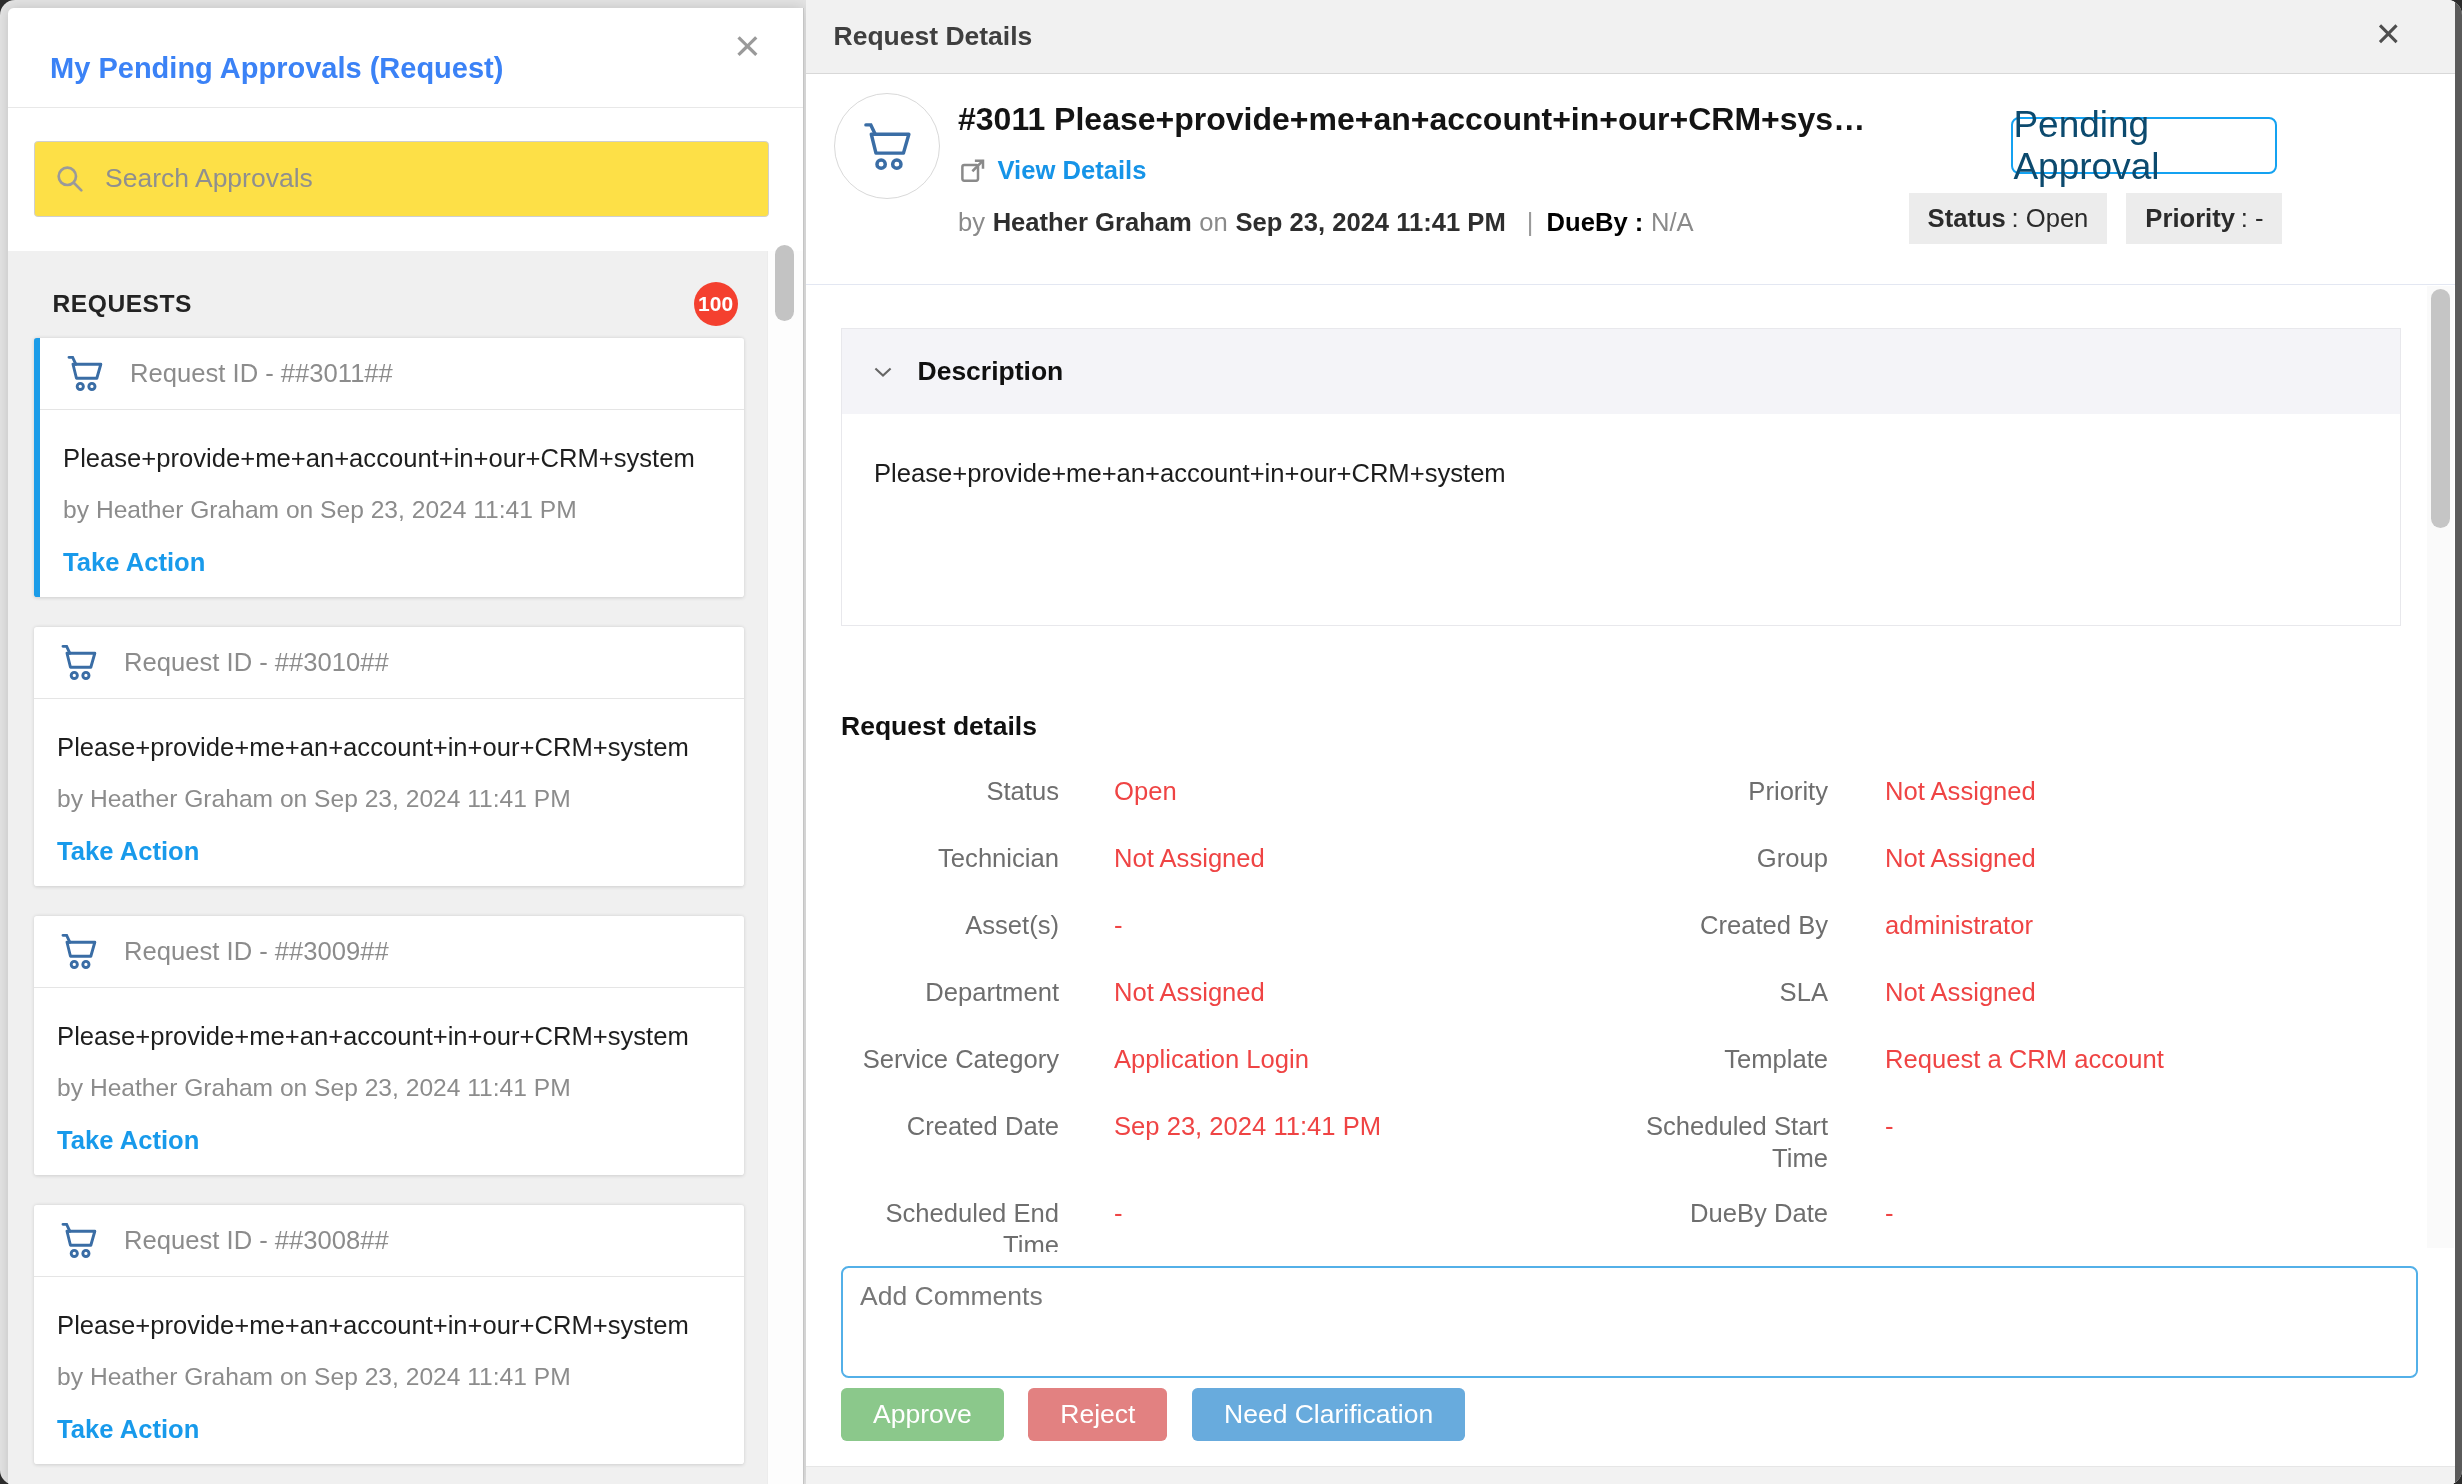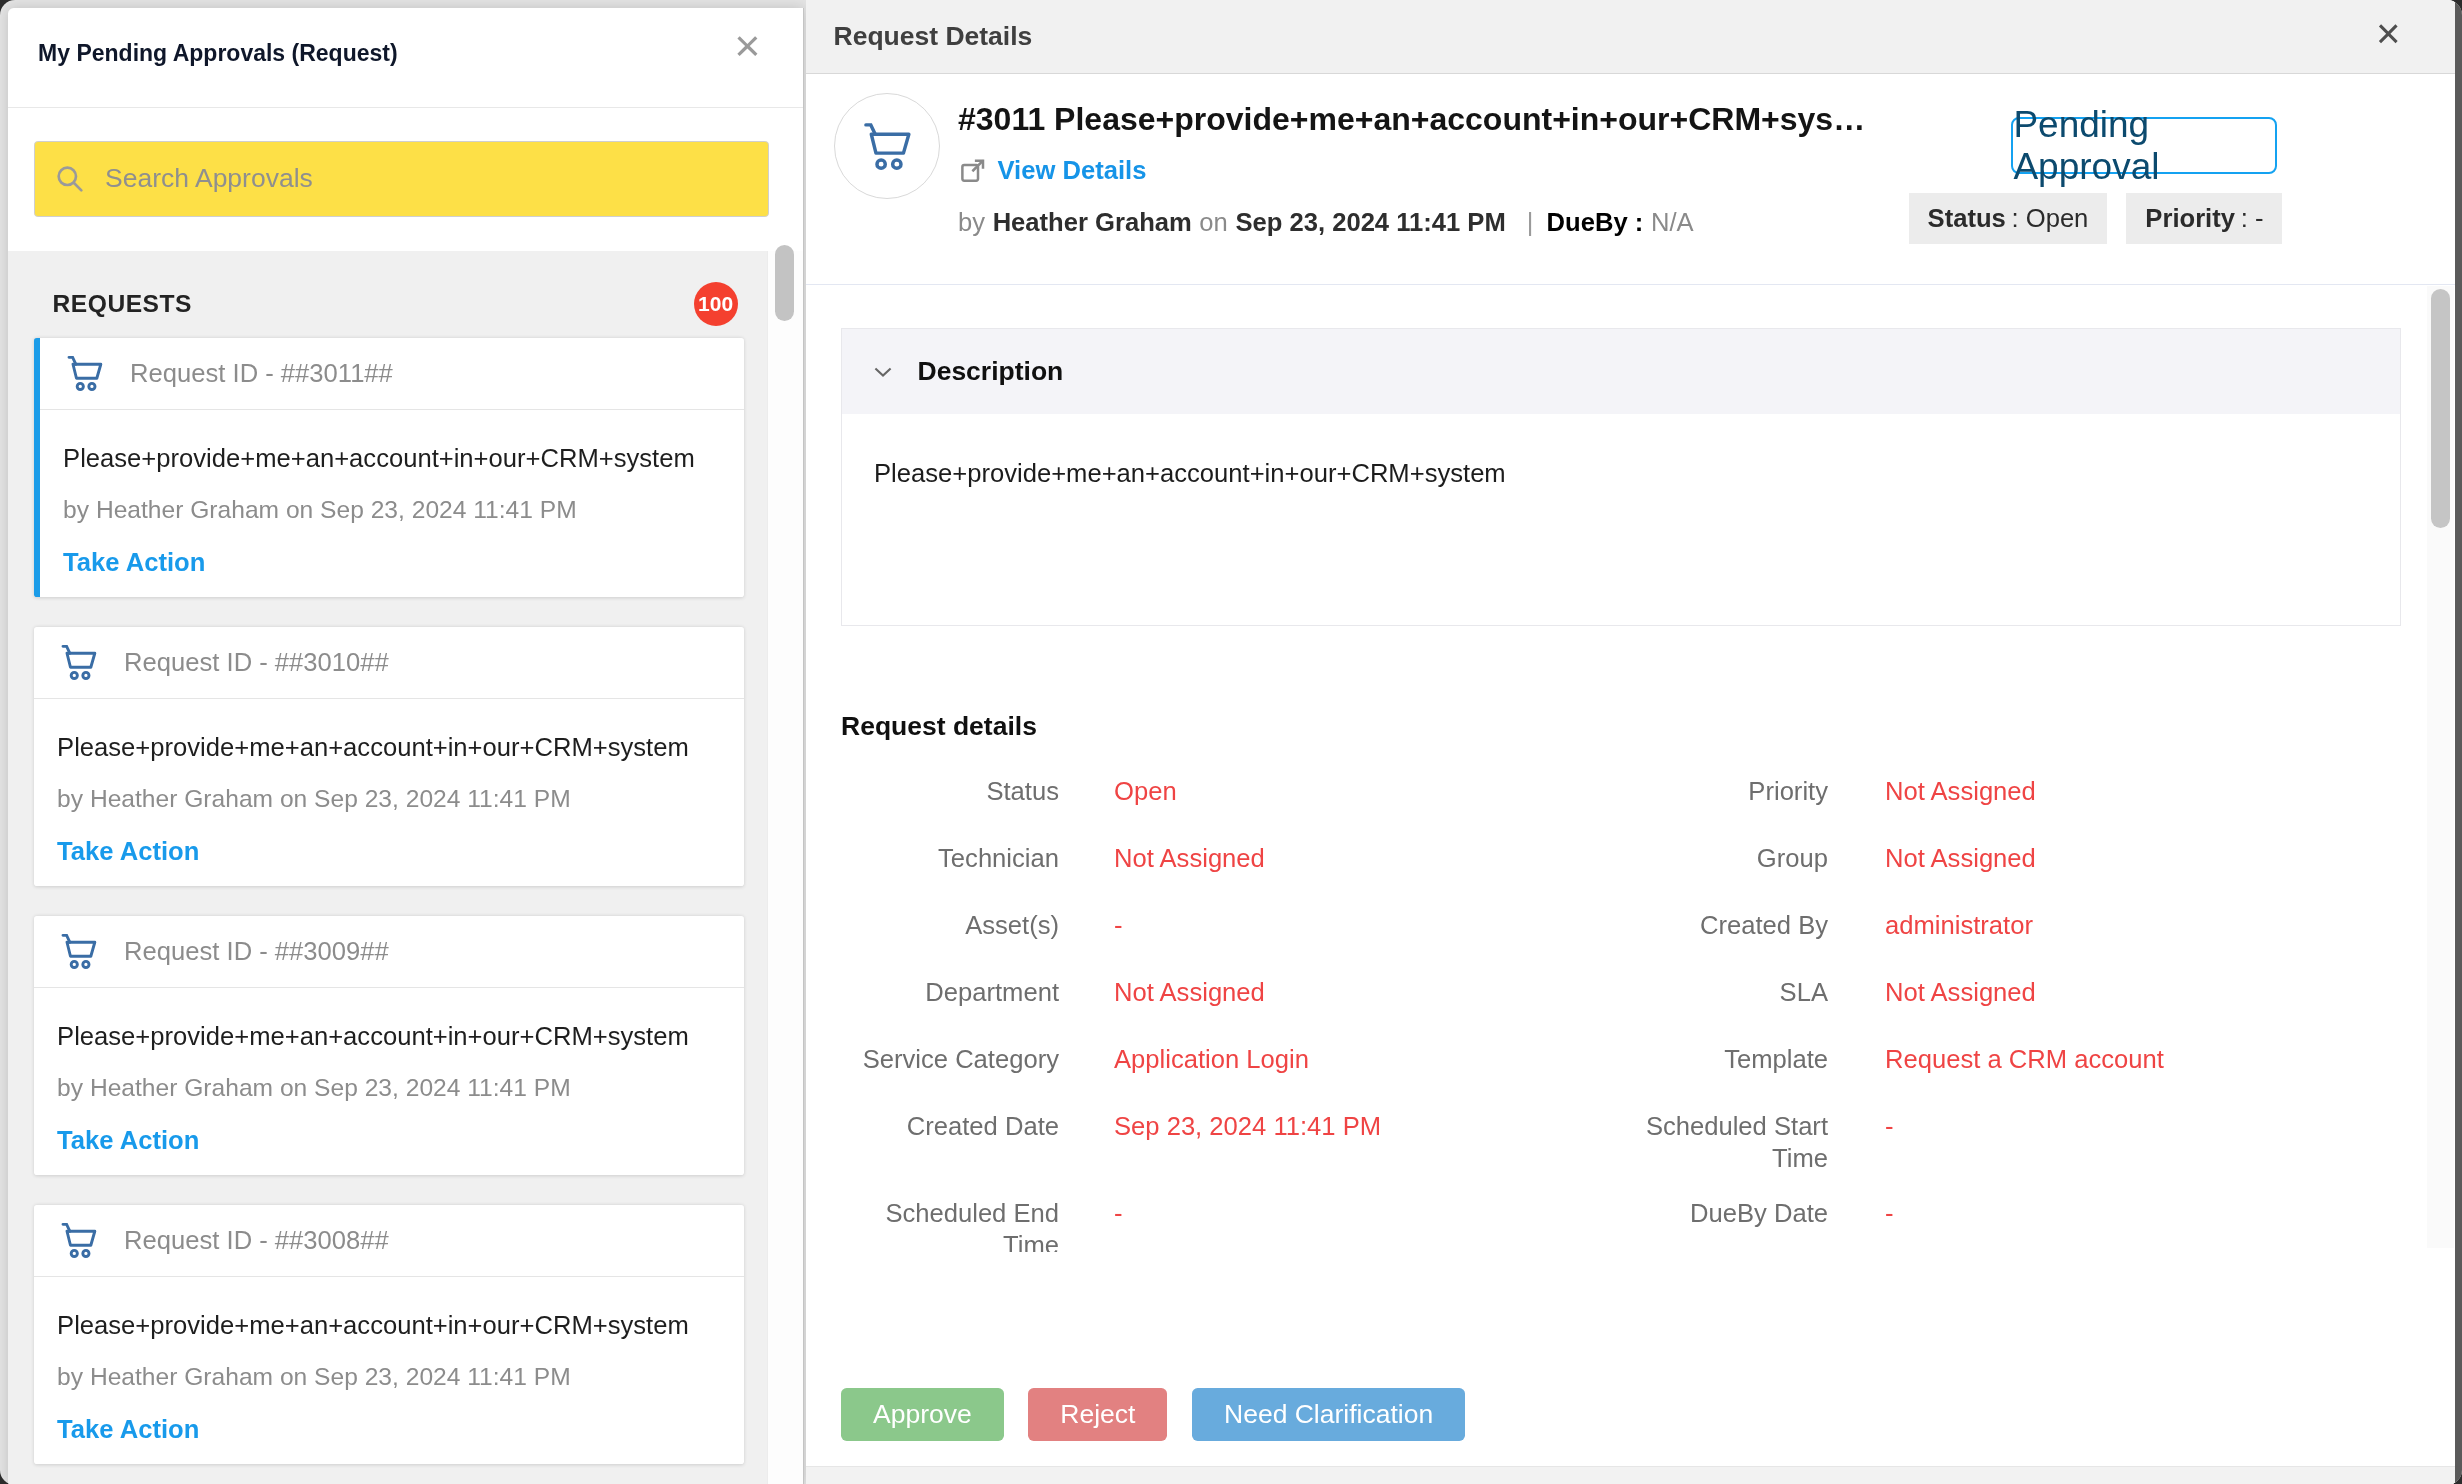--- a/index.html
+++ b/index.html
@@ -3,21 +3,21 @@
 <meta charset="utf-8">
 <style>
   html,body{margin:0;padding:0;background:#2c2c2c;}
   *{box-sizing:border-box;font-family:"Liberation Sans","DejaVu Sans",sans-serif;}
   .screen{position:relative;width:2462px;height:1485px;background:#e4e4e4;border-radius:15px;overflow:hidden;}
 
   
   .left-panel{position:absolute;left:7.6px;top:7.6px;width:796px;bottom:0;background:#fff;
     border-right:0.9px solid #c4c4c4;box-shadow:0 0 13.3px rgba(0,0,0,.16);overflow:hidden;border-top-left-radius:5.7px;}
   .lp-header{position:relative;height:100px;border-bottom:0.9px solid #e8e8e8;}
-  .lp-title{position:absolute;left:26.5px;top:28px;margin:4px;font-size:23px;font-weight:700;color:#0f172a;}
+  .lp-title{position:absolute;left:26.5px;top:28px;margin:16px;font-size:29px;font-weight:700;color:#3b82f6;}
   .lp-close{position:absolute;right:42px;top:15px;font-size:45px;color:#9a9a9a;cursor:pointer;line-height:1;}
   .search-box{position:absolute;left:26.5px;top:133px;width:735px;height:76px;border:1.9px solid #cfcfcf;border-radius:3.8px;
     display:flex;align-items:center;padding:0 19px;background:#fde047;}
   .search-box svg{flex:0 0 auto;margin-right:17px;}
   .search-box input{flex:1;border:none;outline:none;font-size:26.5px;color:#444;background:transparent;}
   .search-box input::placeholder{color:#8f8f8f;}
   .lp-list{position:absolute;left:0;right:0;top:243px;bottom:0;background:#f0f0f0;overflow:hidden;}
   .lp-list-header{display:flex;justify-content:space-between;align-items:center;padding:19px 65px 0 45px;height:87px;border-radius:24px;}
   .lp-section-label{font-size:24.6px;font-weight:700;color:#232323;letter-spacing:0.5px;}
   .count-badge{width:44px;height:44px;border-radius:50%;background:#f4402f;color:#fff;font-size:21px;font-weight:700;
@@ -269,20 +269,21 @@
           <div class="fl">Scheduled End Time</div>
           <div class="fv">-</div>
           <div class="fl">DueBy Date</div>
           <div class="fv c2">-</div>
         </div>
 
       </div>
     </div>
 
     <div class="bottom-bar">
+      <textarea class="comment-box" placeholder="Add Comments" style=""></textarea>
       <div class="action-row">
         <button class="abtn approve">Approve</button>
         <button class="abtn reject">Reject</button>
         <button class="abtn clarify">Need Clarification</button>
       </div>
       <div class="bottom-strip"></div>
     </div>
 
     <div class="rp-track"></div>
     <div class="rp-thumb"></div>

